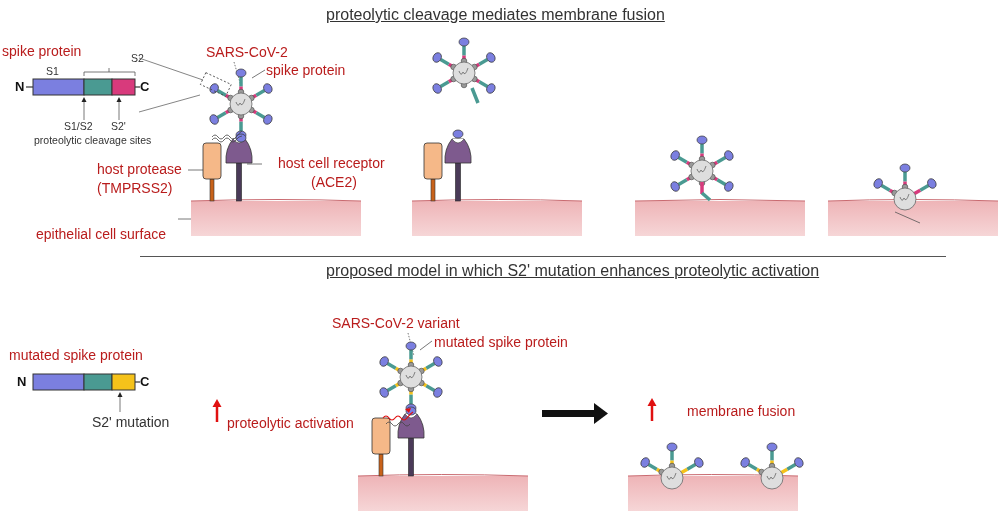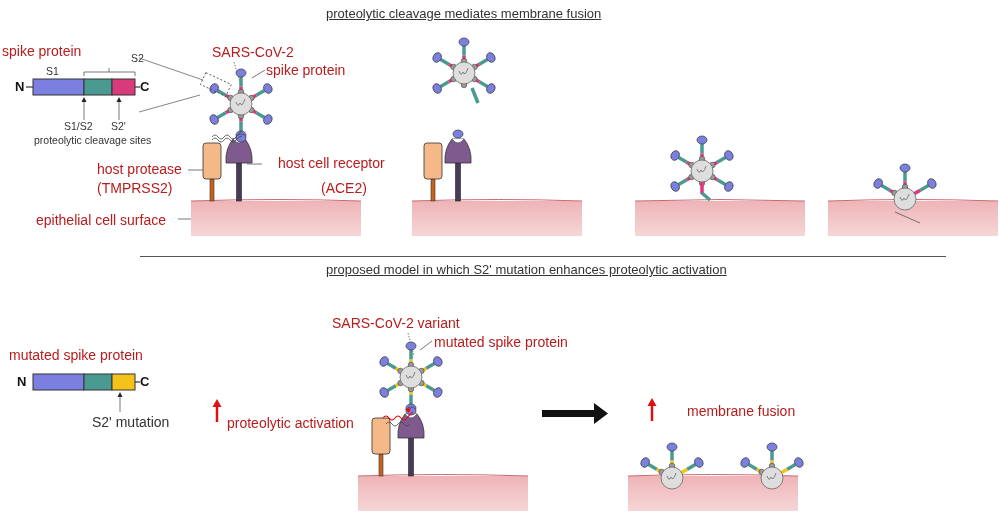--- a/index.html
+++ b/index.html
@@ -1,18 +1,18 @@
 <!DOCTYPE html>
 <html><head>
 <meta charset="utf-8">
 <style>
   html, body { margin:0; padding:0; background:#ffffff; }
   body { width:1000px; height:512px; position:relative; overflow:hidden; font-family:"Liberation Sans", sans-serif; color:#222; }
   .abs { position:absolute; white-space:nowrap; }
-  .title { font-size:13px; text-decoration:underline; color:#333; }
+  .title { font-size:16px; text-decoration:underline; color:#333; }
   .lbl { font-size:14px; color:#b91c1c; }
   .lbl-sm { font-size:10.5px; color:#333; }
   .lbl-xs { font-size:14px; color:#333; }
   .term { font-size:13px; font-weight:bold; color:#111; }
   svg { position:absolute; left:0; top:0; }
 </style>
 </head>
 <body>
 
 <div class="abs title" style="left:326px;top:6px;">proteolytic cleavage mediates membrane fusion</div>
@@ -22,27 +22,27 @@
 
 <div class="abs lbl" style="left:2px;top:43px;">spike protein</div>
 <div class="abs lbl-sm" style="left:46px;top:65px;">S1</div>
 <div class="abs lbl-sm" style="left:101px;top:52px;margin-left:30px;">S2</div>
 <div class="abs term" style="left:15px;top:79px;">N</div>
 <div class="abs term" style="left:140px;top:79px;">C</div>
 <div class="abs lbl-sm" style="left:64px;top:120px;">S1/S2</div>
 <div class="abs lbl-sm" style="left:111px;top:120px;">S2'</div>
 <div class="abs lbl-sm" style="left:34px;top:134px;">proteolytic cleavage sites</div>
 
-<div class="abs lbl" style="left:212px;top:44px;">SARS-CoV-2</div>
+<div class="abs lbl" style="left:206px;top:44px;">SARS-CoV-2</div>
 <div class="abs lbl" style="left:266px;top:62px;">spike protein</div>
 <div class="abs lbl" style="left:97px;top:161px;">host protease</div>
 <div class="abs lbl" style="left:97px;top:180px;">(TMPRSS2)</div>
 <div class="abs lbl" style="left:278px;top:155px;">host cell receptor</div>
-<div class="abs lbl" style="left:321px;top:174px;margin-top:6px;">(ACE2)</div>
-<div class="abs lbl" style="left:36px;top:212px;">epithelial cell surface</div>
+<div class="abs lbl" style="left:311px;top:174px;">(ACE2)</div>
+<div class="abs lbl" style="left:36px;top:226px;">epithelial cell surface</div>
 <div class="abs lbl" style="left:924px;top:216px;">viral RNA</div>
 
 <div class="abs lbl" style="left:9px;top:347px;">mutated spike protein</div>
 <div class="abs term" style="left:17px;top:374px;">N</div>
 <div class="abs term" style="left:140px;top:374px;">C</div>
 <div class="abs lbl-xs" style="left:92px;top:414px;">S2' mutation</div>
 <div class="abs lbl" style="left:227px;top:415px;">proteolytic activation</div>
 <div class="abs lbl" style="left:332px;top:315px;">SARS-CoV-2 variant</div>
 <div class="abs lbl" style="left:434px;top:334px;">mutated spike protein</div>
 <div class="abs lbl" style="left:663px;top:403px;margin-left:24px;">membrane fusion</div>

